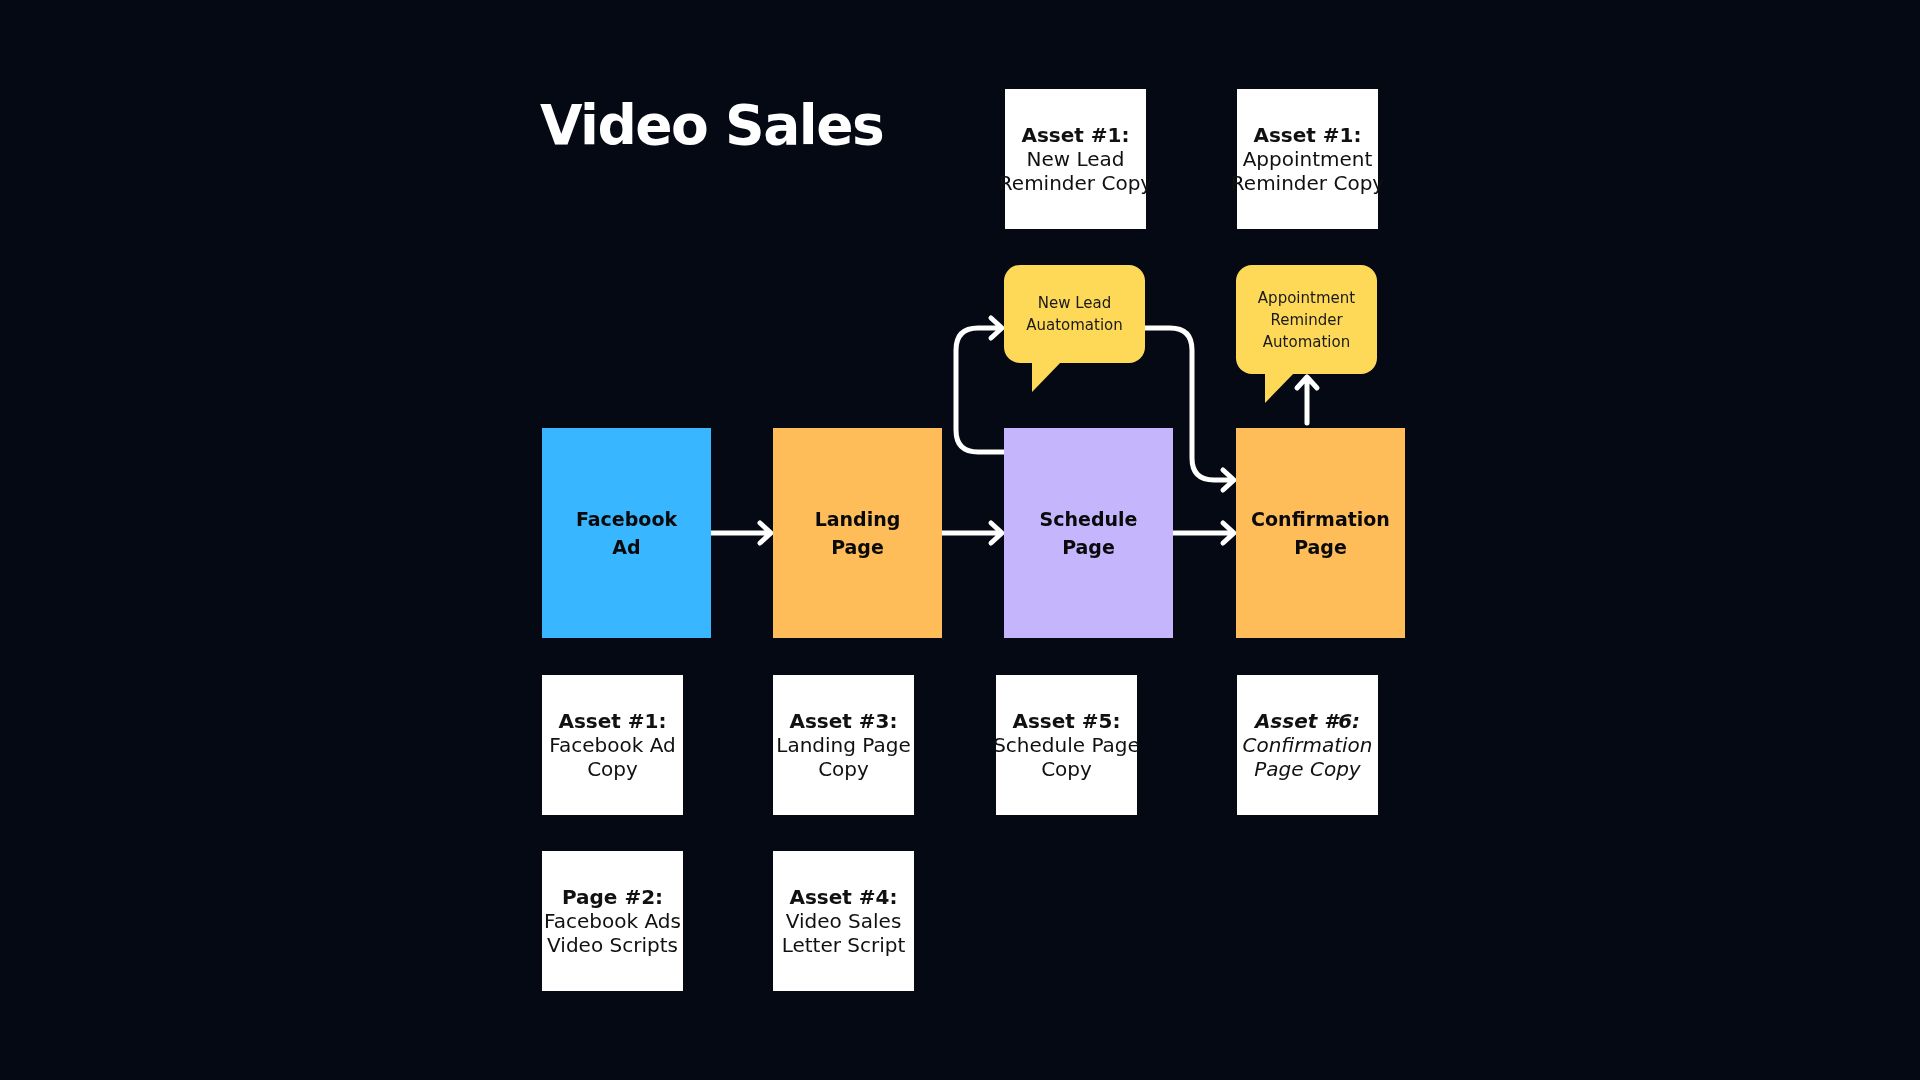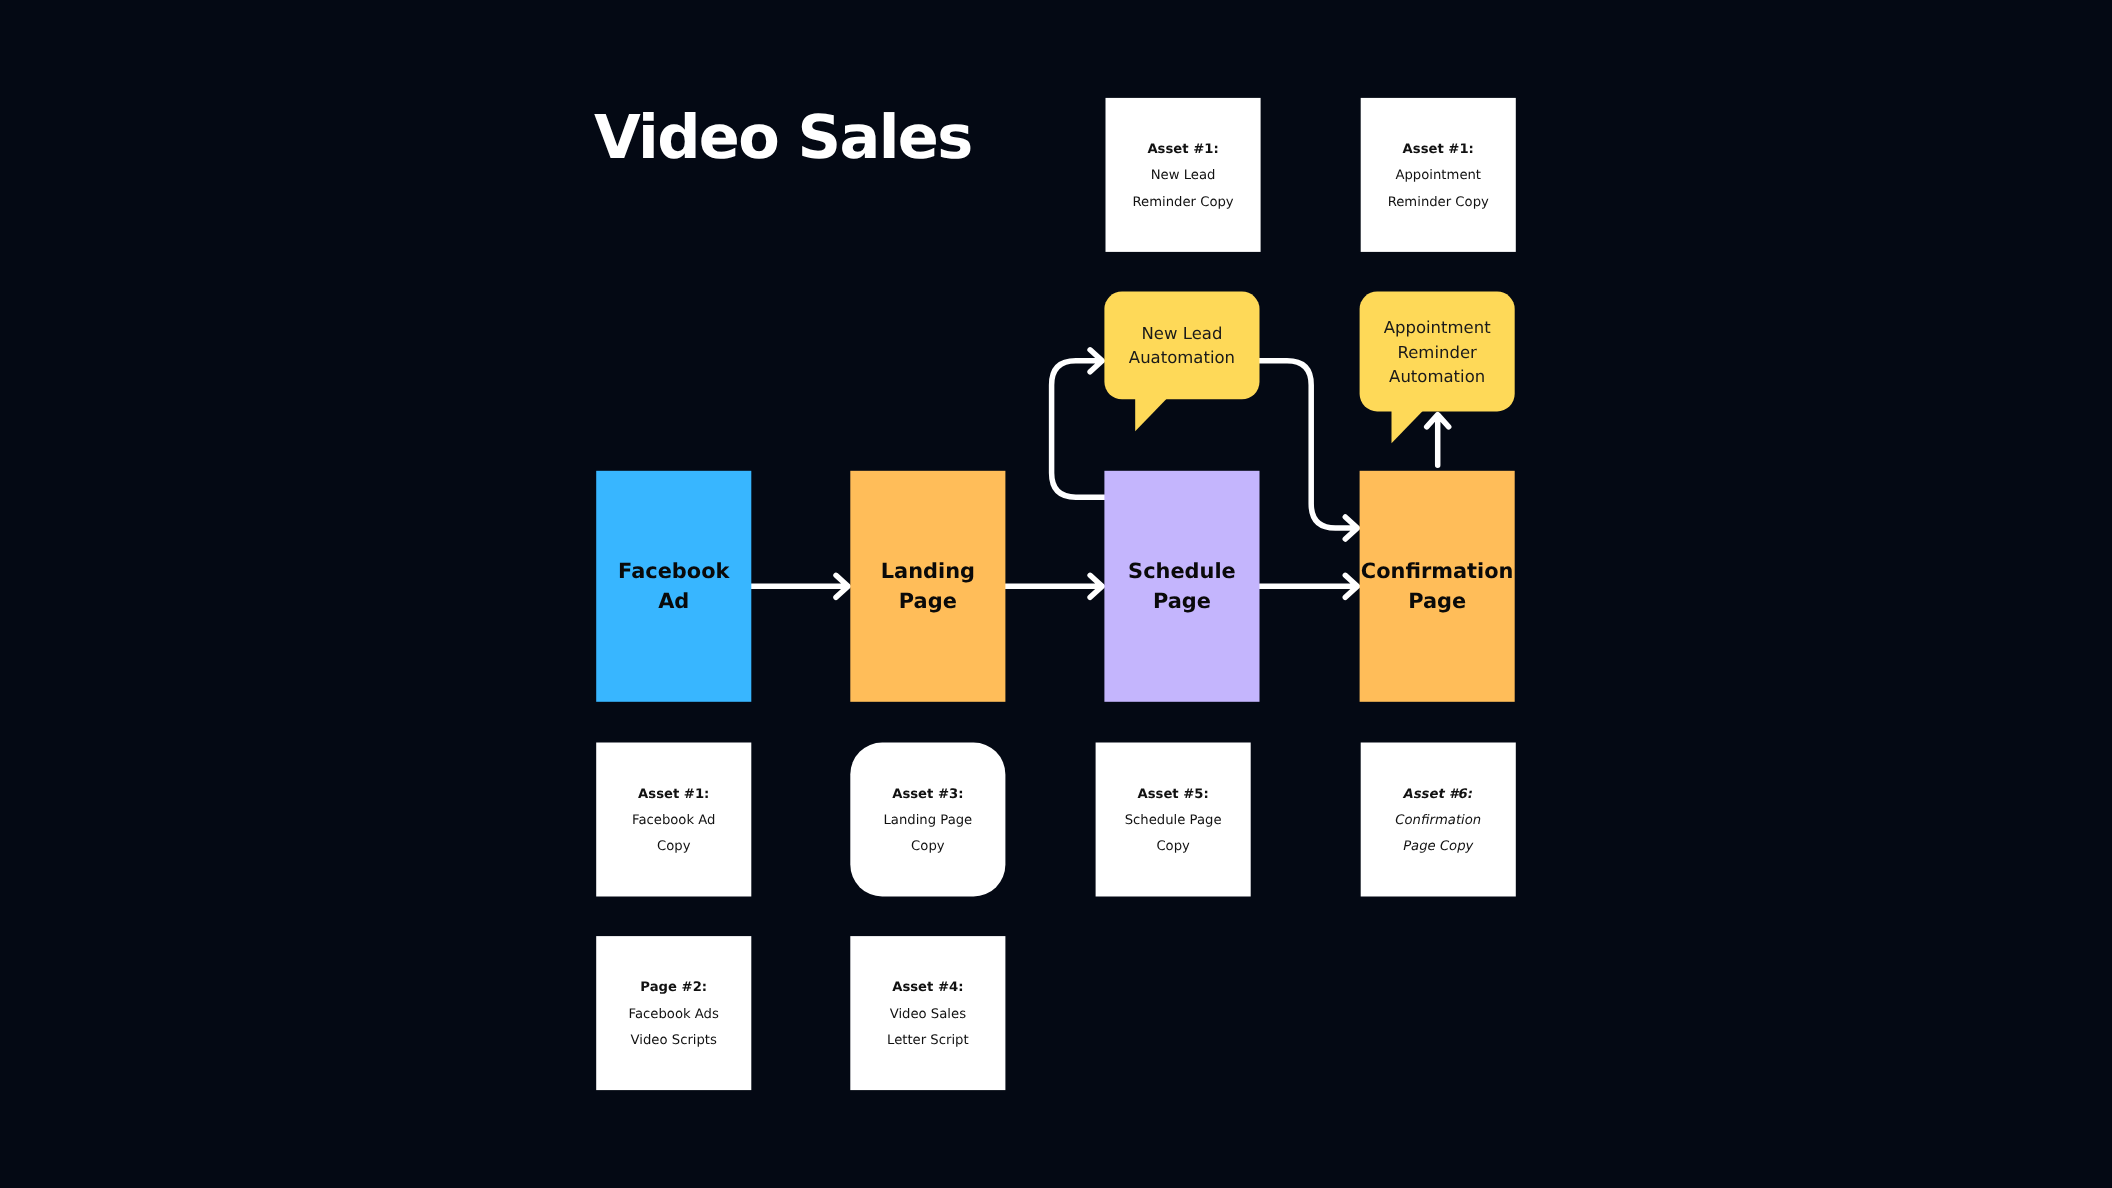--- a/index.html
+++ b/index.html
@@ -2,25 +2,25 @@
 <html><head>
 <meta charset="utf-8">
 <style>
   html, body { margin:0; padding:0; }
   body { width:1920px; height:1080px; background:#040914; position:relative; overflow:hidden;
          font-family:"Liberation Sans", sans-serif; }
   .title { position:absolute; left:540px; top:86px; color:#ffffff; font-family:"DejaVu Sans", sans-serif;
            font-weight:bold; font-size:55px; line-height:78px; letter-spacing:-1.5px; }
   .title div { white-space:nowrap; }
   .box { position:absolute; display:flex; align-items:center; justify-content:center; text-align:center; box-sizing:border-box; }
-  .stage { width:141px; height:210px; top:428px; font-family:"DejaVu Sans", sans-serif; font-weight:bold;
+  .stage { width:169px; height:210px; top:428px; font-family:"DejaVu Sans", sans-serif; font-weight:bold;
            font-size:19px; line-height:28px; color:#0a0a0a; }
   .stage span { display:block; }
   .asset { width:141px; height:140px; background:#ffffff; flex-direction:column;
-           font-family:"DejaVu Sans", sans-serif; font-size:12px; line-height:24px; color:#111; }
+           font-family:"DejaVu Sans", sans-serif; font-size:20px; line-height:24px; color:#111; }
   .asset .a-h { font-weight:bold; }
   .asset span { display:block; white-space:nowrap; }
   .bubble { position:absolute; background:#fed958; border-radius:16px; display:flex; flex-direction:column;
             align-items:center; justify-content:center; text-align:center;
             font-family:"DejaVu Sans", sans-serif; font-size:15px; line-height:22px; color:#1a1a1a; }
   .bubble span { display:block; white-space:nowrap; }
   .tail { position:absolute; width:0; height:0; }
   svg.arrows { position:absolute; left:0; top:0; }
 </style>
 </head>
@@ -98,21 +98,21 @@
       <span>Confirmation</span>
       <span>Page</span>
     </div>
 </div>
 
 <div class="box asset" style="left:542px; top:675px;">
   <span class="a-h">Asset #1:</span>
   <span>Facebook Ad</span>
   <span>Copy</span>
 </div>
-<div class="box asset" style="left:773px; top:675px;border-radius:29px;">
+<div class="box asset" style="left:773px; top:675px;">
   <span class="a-h">Asset #3:</span>
   <span>Landing Page</span>
   <span>Copy</span>
 </div>
 <div class="box asset" style="left:996px; top:675px;justify-content:center;">
   <span class="a-h">Asset #5:</span>
   <span>Schedule Page</span>
   <span>Copy</span>
 </div>
 <div class="box asset" style="left:1237px; top:675px;font-style:italic;">

